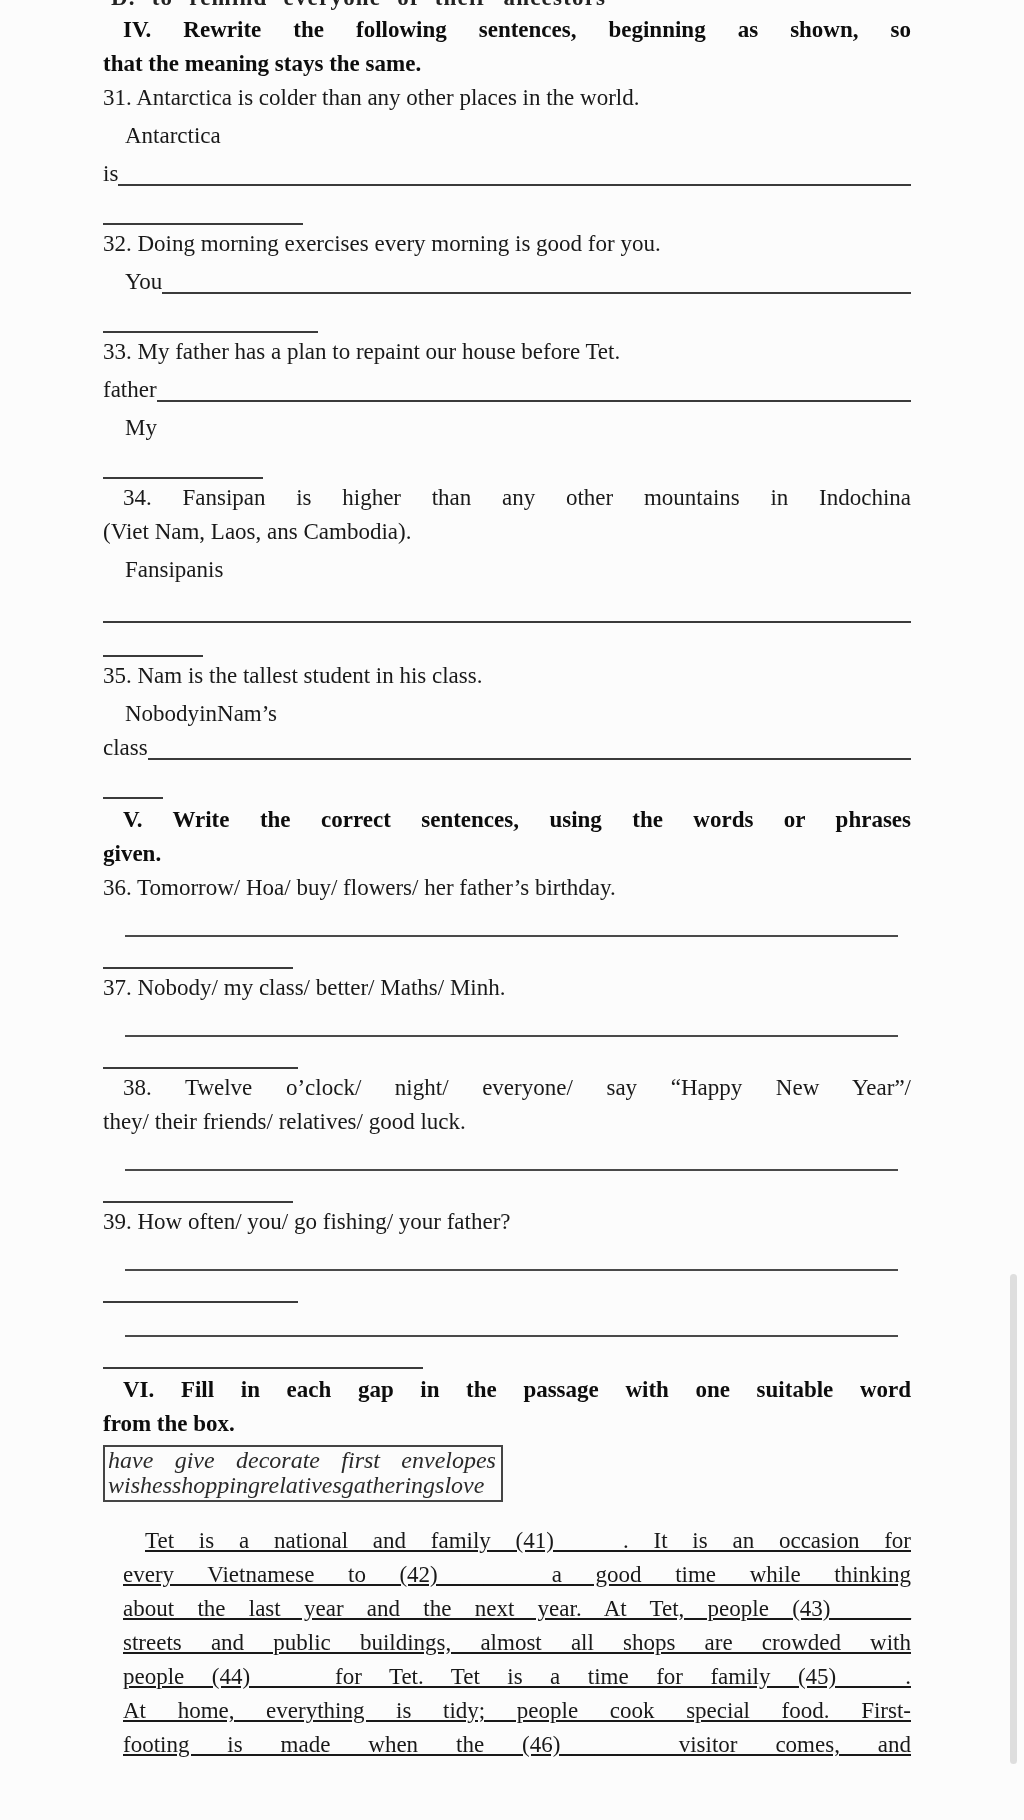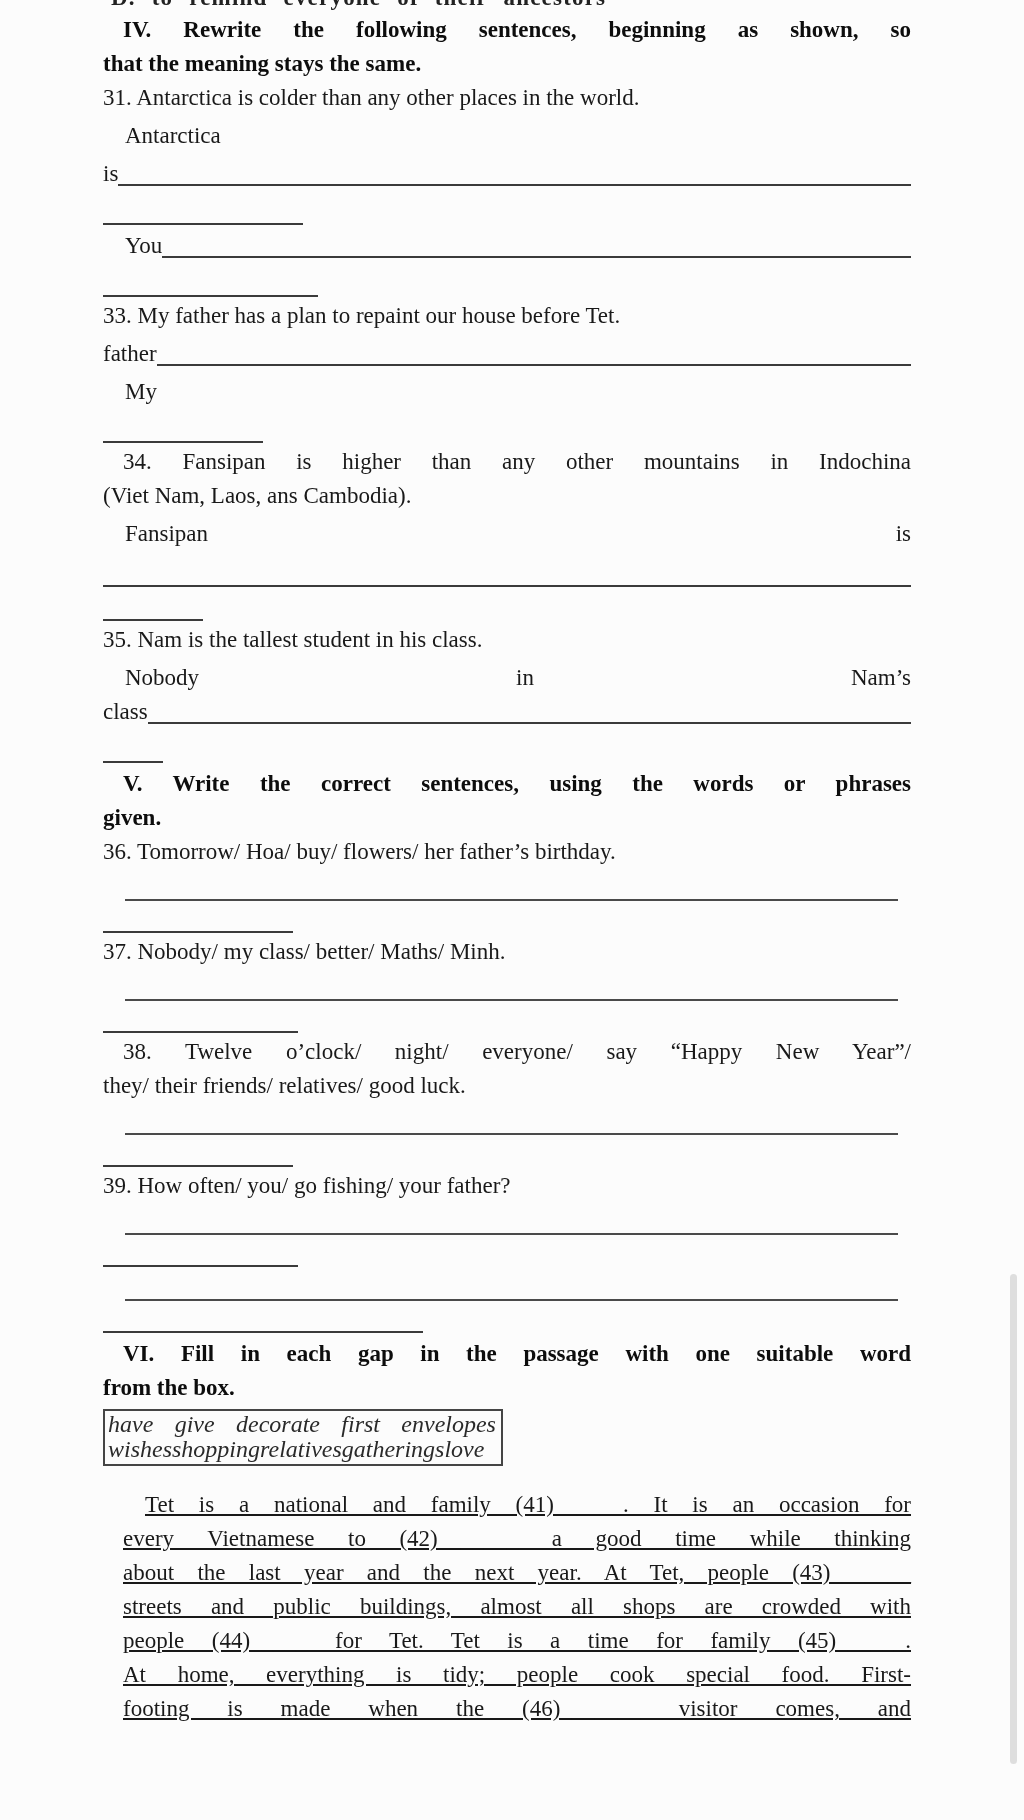--- a/index.html
+++ b/index.html
@@ -32,21 +32,21 @@
   .fillrow { display: flex; align-items: flex-end; }
   .fillrow .lead { white-space: pre; }
   .blankfill { flex: 1; border-bottom: 2px solid #3b3b3b; margin-bottom: 5px; }
 
   
   .shortline { height: 30px; border-bottom: 2px solid #3b3b3b; margin-bottom: 2px; }
   .fullblank { height: 32px; border-bottom: 2px solid #3b3b3b; margin-bottom: 2px; width: 100%; }
   .ansblank { height: 32px; border-bottom: 2px solid #4a4a4a; margin-bottom: 2px; margin-left: 22px; width: 773px; }
 
   
-  .spread { display: flex; justify-content: space-between; }
+  .spread { display: flex; justify-content: flex-start; }
 
   
   .wordbox {
     width: 400px; border: 2px solid #454545; margin-top: 4px;
     padding: 1px 5px 2px 3px; font-style: italic; font-size: 24px; color: #2a2a2a;
   }
   .wordbox .wrow { display: flex; justify-content: space-between; line-height: 25px; }
   .wordbox .wrow2 { padding-right: 42px; justify-content: space-between; }
 
   .passage { margin-top: 22px; }
@@ -70,20 +70,21 @@
   <div class="ln bold">that the meaning stays the same.</div>
 
   <div class="ln">31. Antarctica is colder than any other places in the world.</div>
   <div class="ln ind g4">Antarctica</div>
   <div class="ln fillrow g4">
     <span class="lead">is</span>
     <span class="blankfill"></span>
   </div>
   <div class="shortline g4" style="width:200px"></div>
 
+  <div class="ln"><span>32. Doing morning exercises every morning is good for you.</span></div>
   <div class="ln fillrow g4">
     <span class="lead ind">You</span>
     <span class="blankfill"></span>
   </div>
   <div class="shortline g4" style="width:215px"></div>
 
   <div class="ln">33. My father has a plan to repaint our house before Tet.</div>
   <div class="ln fillrow g4">
     <span class="lead">father</span>
     <span class="blankfill"></span>

